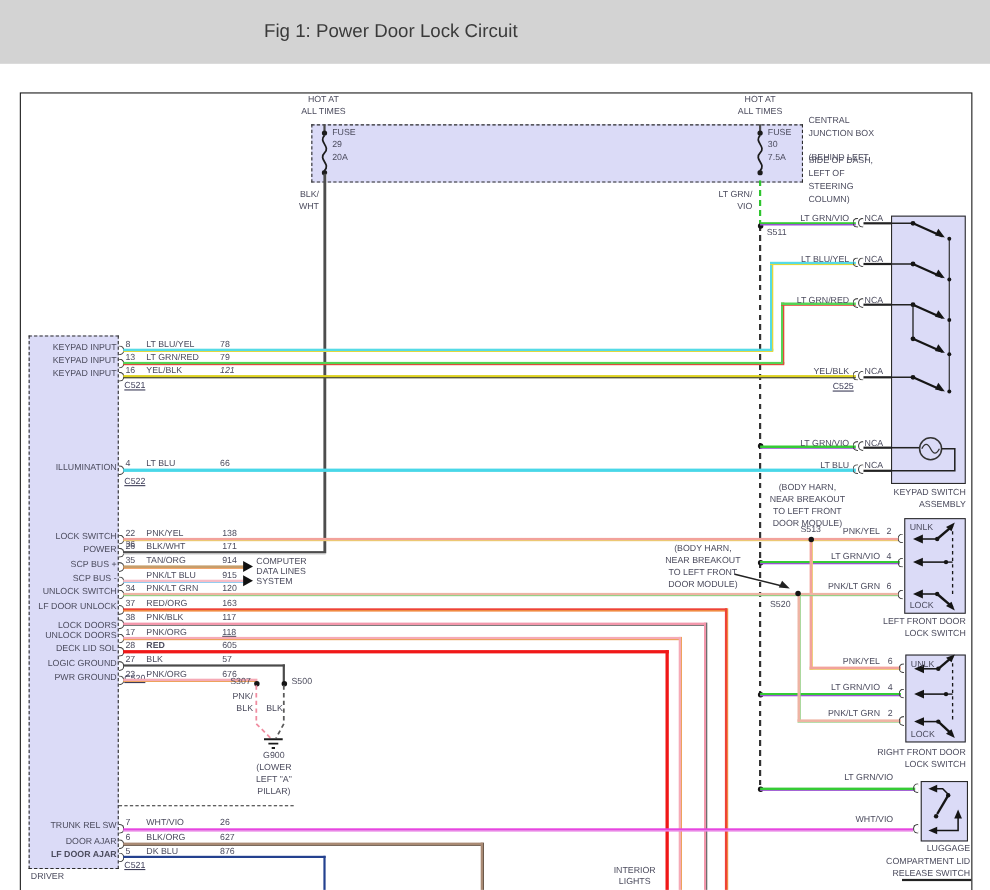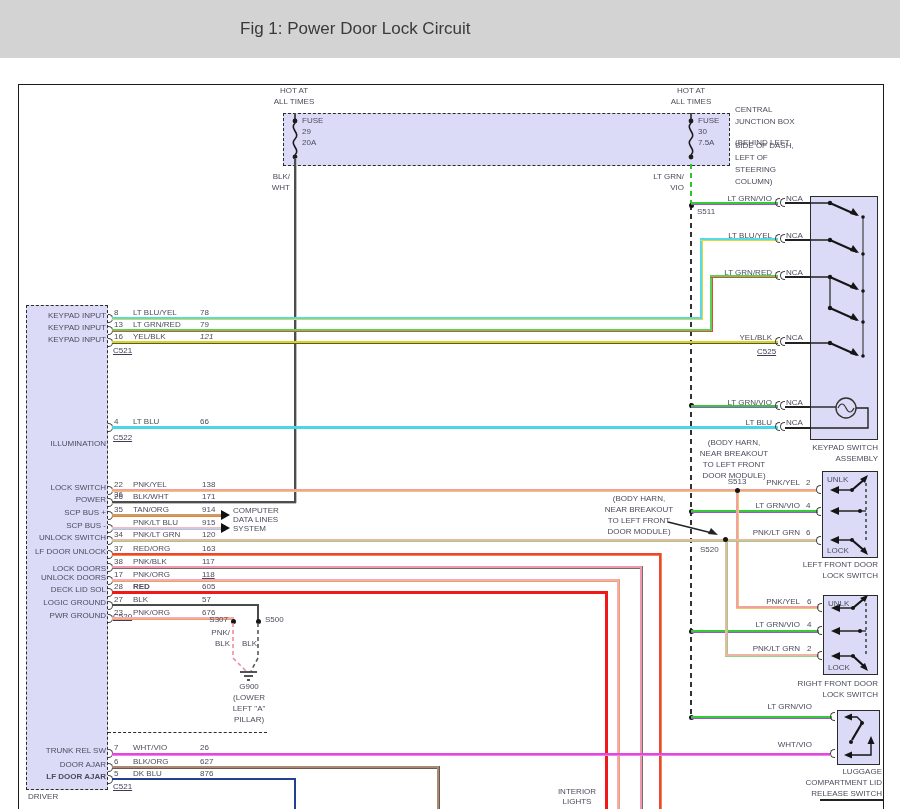--- a/index.html
+++ b/index.html
@@ -119,21 +119,21 @@
 <div class="t" style="left:133px;top:308px;">LT BLU/YEL</div>
 <div class="t" style="left:200px;top:308px;">78</div>
 <div class="t" style="left:114px;top:320px;">13</div>
 <div class="t" style="left:133px;top:320px;">LT GRN/RED</div>
 <div class="t" style="left:200px;top:320px;">79</div>
 <div class="t" style="left:114px;top:332px;">16</div>
 <div class="t" style="left:133px;top:332px;">YEL/BLK</div>
 <div class="t" style="left:200px;top:332px;font-style:italic;">121</div>
 <div class="t conn" style="left:113px;top:346px;">C521</div>
 
-<div class="t tr" style="left:30px;top:420px;width:76px;margin-top:19px;">ILLUMINATION</div>
+<div class="t tr" style="left:30px;top:420px;width:76px;">ILLUMINATION</div>
 <div class="br br-r" style="left:108px;top:423px;"></div>
 <div class="t" style="left:114px;top:417px;">4</div>
 <div class="t" style="left:133px;top:417px;">LT BLU</div>
 <div class="t" style="left:200px;top:417px;">66</div>
 <div class="t conn" style="left:113px;top:433px;">C522</div>
 
 <div class="t tr" style="left:30px;top:483px;width:76px;">LOCK SWITCH</div>
 <div class="t tr" style="left:30px;top:495px;width:76px;">POWER</div>
 <div class="t tr" style="left:30px;top:508px;width:76px;">SCP BUS +</div>
 <div class="t tr" style="left:30px;top:521px;width:76px;">SCP BUS -</div>

